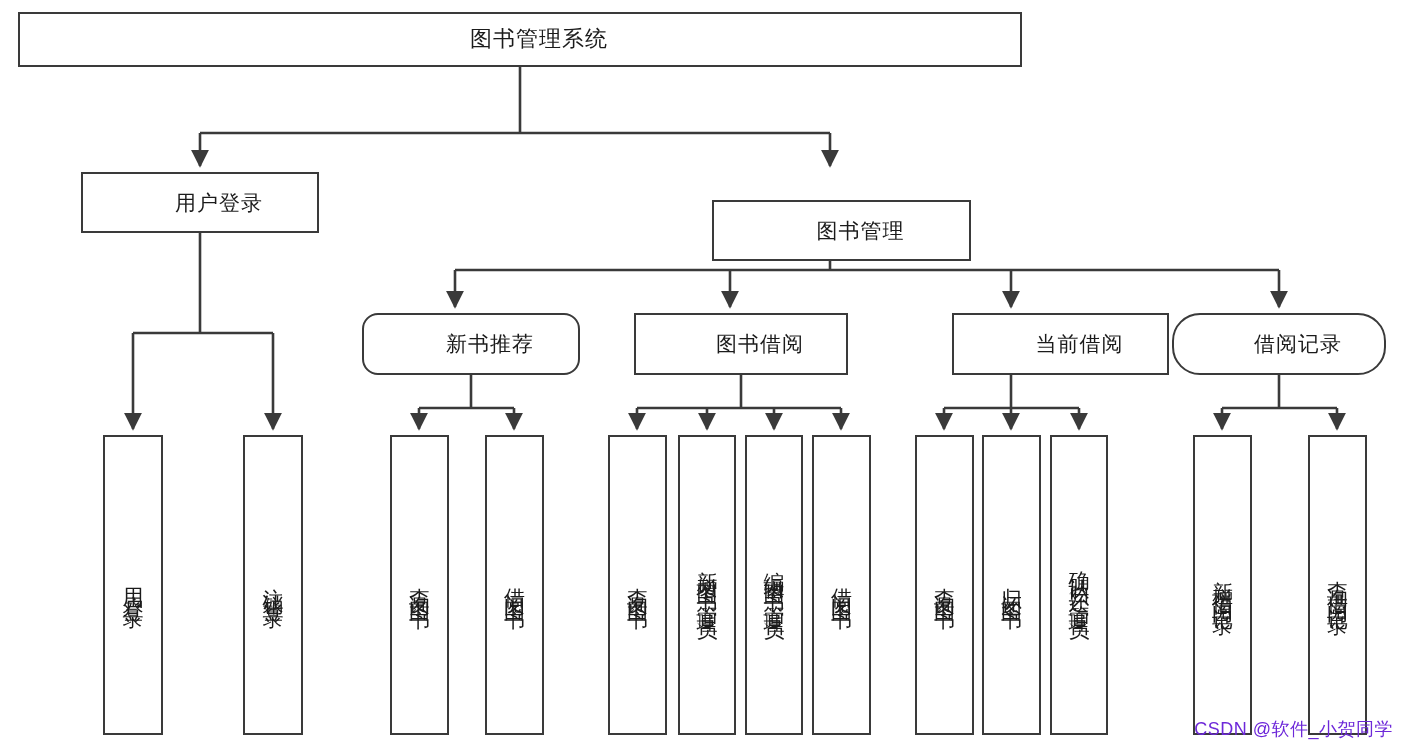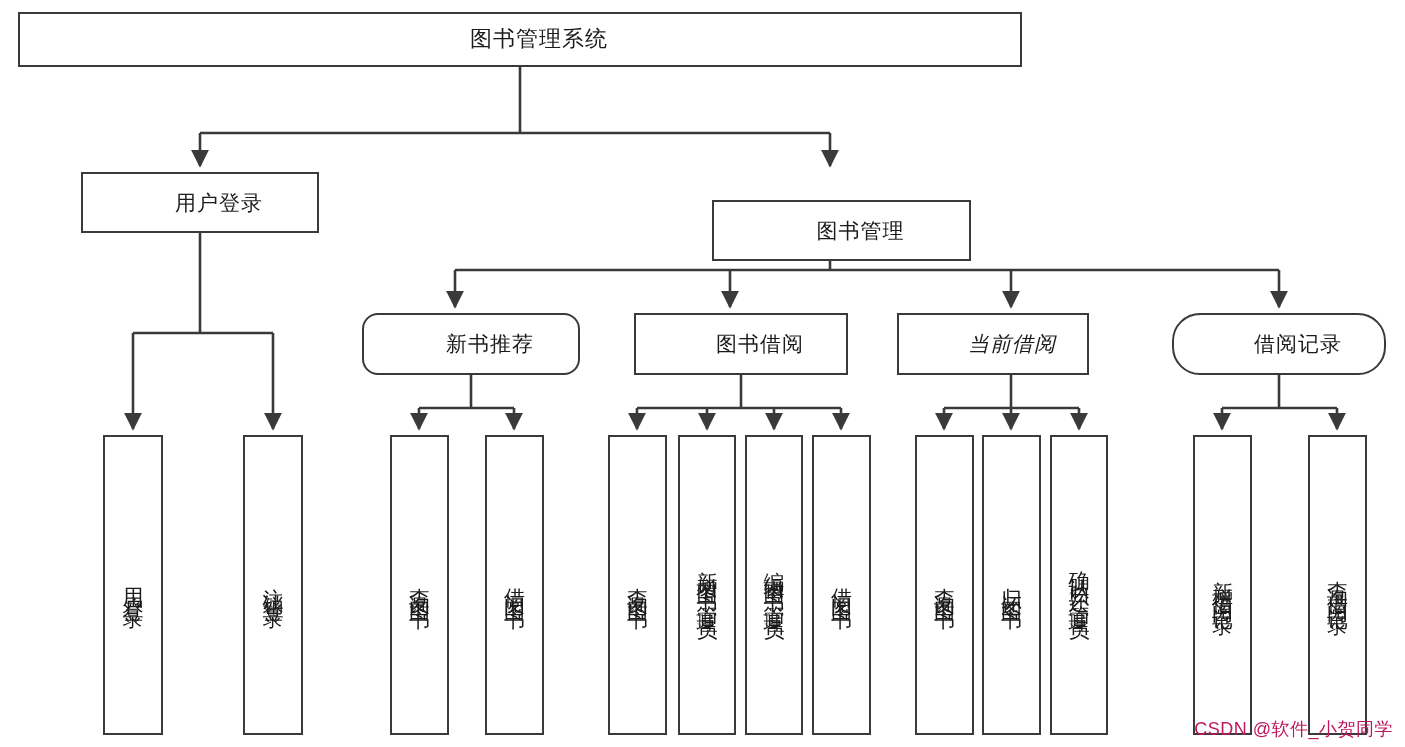--- a/index.html
+++ b/index.html
@@ -58,21 +58,21 @@
     writing-mode: vertical-rl;
     text-orientation: upright;
     display: block;
     white-space: nowrap;
   }
   .watermark {
     position: absolute;
     right: 12px;
     bottom: 6px;
     font-size: 18px;
-    color: #be185d;
+    color: #6d28d9;
     z-index: 5;
     white-space: nowrap;
     letter-spacing: 0.5px;
   }
 </style>
 </head>
 <body>
 
 <div id="canvas">
 
@@ -136,21 +136,21 @@
   <div class="node horiz" style="left:712px; top:172px; width:259px; height:61px;margin-top:28px;">
     <span>图书管理</span>
   </div>
 
   <div class="node horiz" style="left:362px; top:313px; width:218px; height:62px;border-radius:16px;">
     <span>新书推荐</span>
   </div>
   <div class="node horiz" style="left:634px; top:313px; width:214px; height:62px;">
     <span>图书借阅</span>
   </div>
-  <div class="node horiz" style="left:897px; top:313px; width:192px; height:62px;font-style:italic;">
+  <div class="node horiz" style="left:952px; top:313px; width:217px; height:62px;">
     <span>当前借阅</span>
   </div>
   <div class="node horiz" style="left:1172px; top:313px; width:214px; height:62px;border-radius:28px;">
     <span>借阅记录</span>
   </div>
 
   <div class="node vert" style="left:103px; top:435px; width:60px; height:300px;">
     <span class="vlabel">用户登录</span>
   </div>
   <div class="node vert" style="left:243px; top:435px; width:60px; height:300px;">

